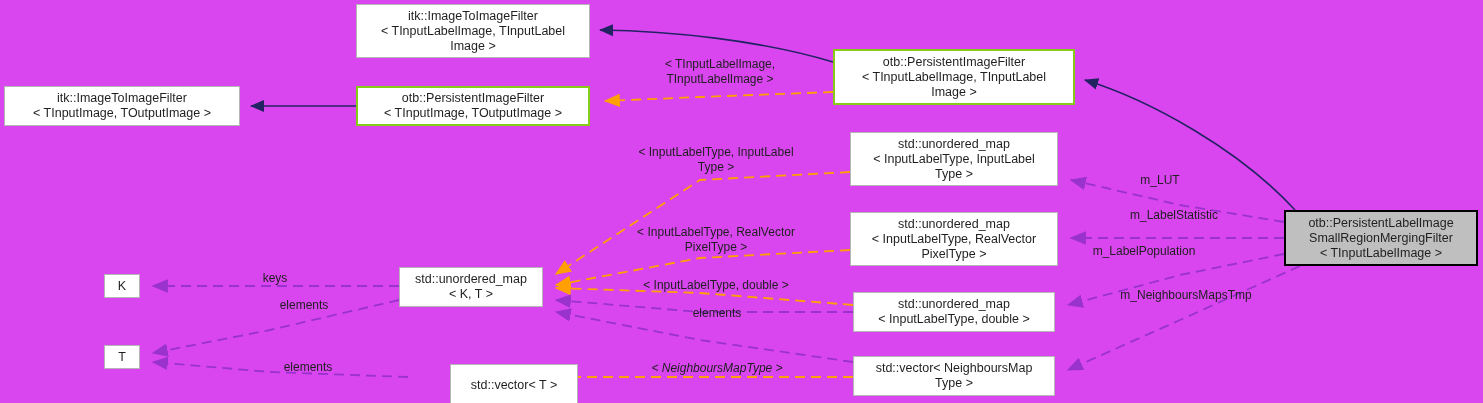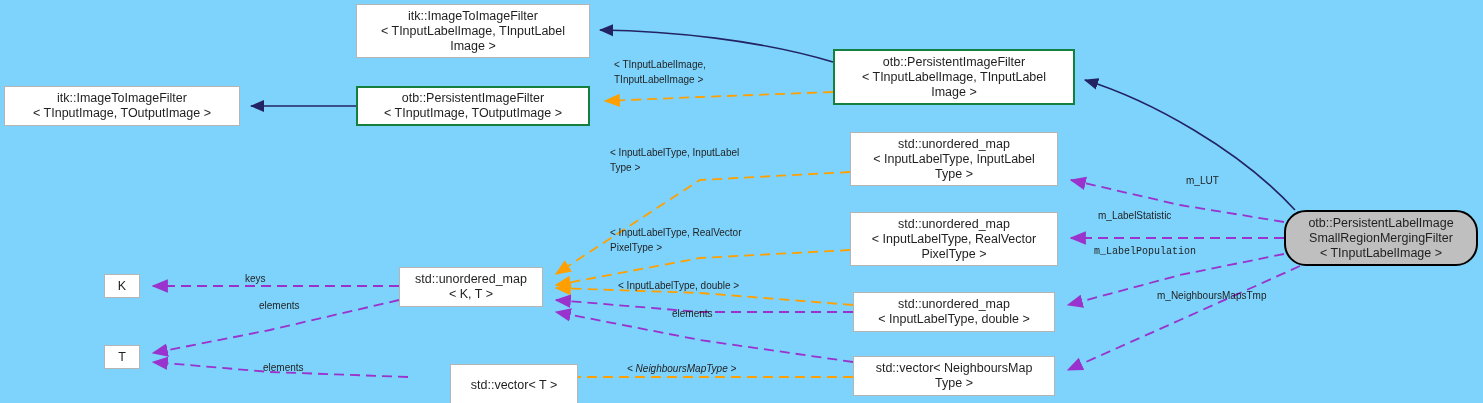--- a/index.html
+++ b/index.html
@@ -4,21 +4,21 @@
 <style>
   html, body {
     margin: 0;
     padding: 0;
     background: #ffffff;
   }
   #diagram {
     position: relative;
     width: 1483px;
     height: 403px;
-    background: #7dd3fc;
+    background: #d946ef;
     font-family: "Liberation Sans", sans-serif;
     overflow: hidden;
   }
   #edges {
     position: absolute;
     left: 0;
     top: 0;
     width: 1483px;
     height: 403px;
   }
@@ -31,32 +31,32 @@
     text-align: center;
     font-size: 12.5px;
     line-height: 15px;
     color: #1f1f1f;
     background: #ffffff;
     border: 1px solid #b5b5b5;
     white-space: pre-line;
     z-index: 3;
   }
   .node.bold {
-    border: 2px solid #15803d;
+    border: 2px solid #84cc16;
   }
   .node.current {
     border: 2px solid #000000;
     background: #bfbfbf;
   }
   .edge-label {
     position: absolute;
-    font-size: 10px;
+    font-size: 12px;
     line-height: 15px;
     color: #1f1f1f;
-    text-align: left;
+    text-align: center;
     white-space: pre-line;
     background: transparent;
     z-index: 4;
   }
 </style>
 </head>
 <body>
 
 <div id="diagram">
 
@@ -118,45 +118,45 @@
       <div class="node" style="left: 4px; top: 86px; width: 236px; height: 40px;">itk::ImageToImageFilter
 &lt; TInputImage, TOutputImage &gt;</div>
       <div class="node bold" style="left: 356px; top: 86px; width: 234px; height: 40px;">otb::PersistentImageFilter
 &lt; TInputImage, TOutputImage &gt;</div>
       <div class="node" style="left: 850px; top: 132px; width: 208px; height: 54px;">std::unordered_map
 &lt; InputLabelType, InputLabel
 Type &gt;</div>
       <div class="node" style="left: 850px; top: 212px; width: 208px; height: 54px;">std::unordered_map
 &lt; InputLabelType, RealVector
 PixelType &gt;</div>
-      <div class="node current" style="left: 1284px; top: 210px; width: 194px; height: 56px; border-radius: 22px;">otb::PersistentLabelImage
+      <div class="node current" style="left: 1284px; top: 210px; width: 194px; height: 56px;">otb::PersistentLabelImage
 SmallRegionMergingFilter
 &lt; TInputLabelImage &gt;</div>
       <div class="node" style="left: 104px; top: 274px; width: 36px; height: 24px;">K</div>
       <div class="node" style="left: 399px; top: 267px; width: 144px; height: 40px;">std::unordered_map
 &lt; K, T &gt;</div>
       <div class="node" style="left: 853px; top: 292px; width: 202px; height: 40px;">std::unordered_map
 &lt; InputLabelType, double &gt;</div>
       <div class="node" style="left: 104px; top: 345px; width: 36px; height: 24px;">T</div>
       <div class="node" style="left: 408px; top: 364px; width: 128px; height: 42px; margin-left: 42px;">std::vector&lt; T &gt;</div>
       <div class="node" style="left: 853px; top: 356px; width: 202px; height: 40px;">std::vector&lt; NeighboursMap
 Type &gt;</div>
     </div>
   <div id="labels-layer">
       <div class="edge-label" style="left: 614px; top: 57px; width: 212px;">&lt; TInputLabelImage,
 TInputLabelImage &gt;</div>
       <div class="edge-label" style="left: 610px; top: 145px; width: 212px;">&lt; InputLabelType, InputLabel
 Type &gt;</div>
       <div class="edge-label" style="left: 610px; top: 225px; width: 212px;">&lt; InputLabelType, RealVector
 PixelType &gt;</div>
-      <div class="edge-label" style="left: 1186px; top: 173px; width: 110px;">m_LUT</div>
+      <div class="edge-label" style="left: 1105px; top: 173px; width: 110px;">m_LUT</div>
       <div class="edge-label" style="left: 1098px; top: 208px; width: 152px;">m_LabelStatistic</div>
-      <div class="edge-label" style="left: 1094px; top: 244px; width: 160px; font-family: Liberation Mono, monospace;">m_LabelPopulation</div>
+      <div class="edge-label" style="left: 1064px; top: 244px; width: 160px;">m_LabelPopulation</div>
       <div class="edge-label" style="left: 245px; top: 271px; width: 60px;">keys</div>
       <div class="edge-label" style="left: 618px; top: 278px; width: 196px;">&lt; InputLabelType, double &gt;</div>
       <div class="edge-label" style="left: 259px; top: 298px; width: 90px;">elements</div>
       <div class="edge-label" style="left: 672px; top: 306px; width: 90px;">elements</div>
-      <div class="edge-label" style="left: 1157px; top: 288px; width: 180px;">m_NeighboursMapsTmp</div>
+      <div class="edge-label" style="left: 1096px; top: 288px; width: 180px;">m_NeighboursMapsTmp</div>
       <div class="edge-label" style="left: 263px; top: 360px; width: 90px;">elements</div>
       <div class="edge-label" style="left: 627px; top: 361px; width: 180px; font-style: italic;">&lt; NeighboursMapType &gt;</div>
     </div>
 
 </div>
 
 </body></html>

